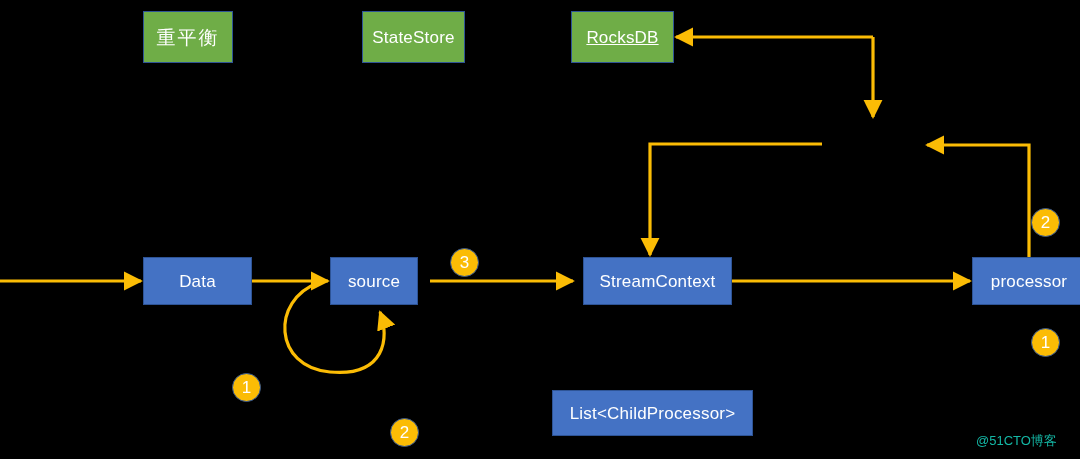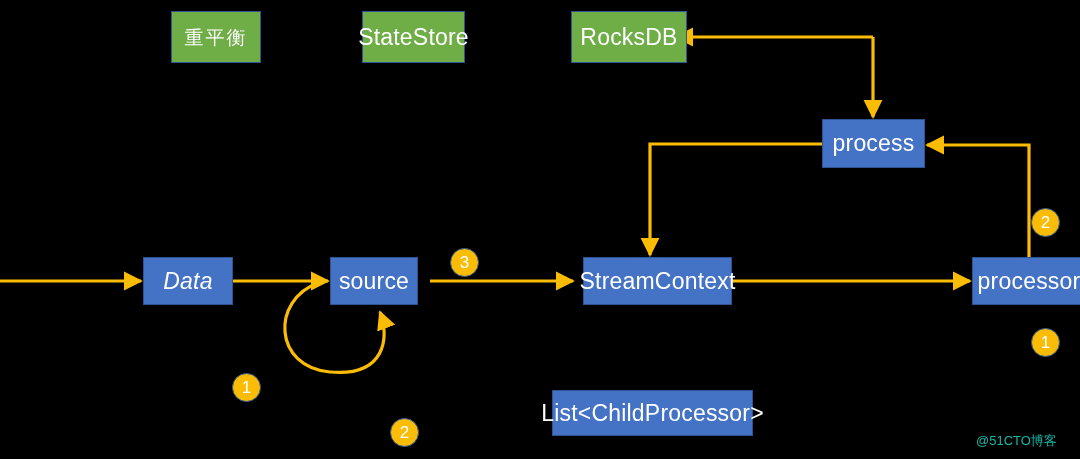--- a/index.html
+++ b/index.html
@@ -18,28 +18,28 @@
     overflow: hidden;
   }
   .node {
     position: absolute;
     box-sizing: border-box;
     border: 1px solid #2E5496;
     display: flex;
     align-items: center;
     justify-content: center;
     color: #FFFFFF;
-    font-size: 23px;
+    font-size: 17px;
     line-height: 1;
     white-space: nowrap;
     letter-spacing: 0.2px;
   }
   .node.green { background: #6FAD47; }
   .node.blue  { background: #4472C4; }
-  .node.cjk   { font-size: 19px; letter-spacing: 2px; margin-left: 28px; }
+  .node.cjk   { font-size: 19px; letter-spacing: 2px; }
 
   .marker {
     position: absolute;
     box-sizing: border-box;
     border-radius: 50%;
     background: #FBBC05;
     border: 1.5px solid #2E5496;
     color: #FFFFFF;
     display: flex;
     align-items: center;
@@ -83,23 +83,22 @@
       <path d="M 318 283 C 271 300 273 367 330 372 C 385 377 390 338 380 312"></path>
       <path d="M 822 144 L 650 144 L 650 255"></path>
       <path d="M 1029 257 L 1029 145 L 927 145"></path>
       <path d="M 873 37 L 676 37"></path>
       <path d="M 873 37 L 873 117"></path>
     </g>
   </svg>
 
   <div class="node green cjk" style="left:143px;top:11px;width:90px;height:52px;">重平衡</div>
   <div class="node green" style="left:362px;top:11px;width:103px;height:52px;">StateStore</div>
-  <div class="node green" style="left:571px;top:11px;width:116px;height:52px;">RocksDB</div>
-  <div class="node blue" style="left:822px;top:119px;width:103px;height:49px;">process</div>
-  <div class="node blue" style="left:143px;top:257px;width:90px;height:48px;font-style:italic;">Data</div>
+  <div class="node green" style="left:571px;top:11px;width:103px;height:52px;text-decoration:underline;">RocksDB</div>
+  <div class="node blue" style="left:143px;top:257px;width:109px;height:48px;">Data</div>
   <div class="node blue" style="left:330px;top:257px;width:88px;height:48px;">source</div>
   <div class="node blue" style="left:575px;top:257px;width:149px;height:48px;margin-left:8px;">StreamContext</div>
   <div class="node blue" style="left:972px;top:257px;width:114px;height:48px;">processor</div>
   <div class="node blue" style="left:552px;top:390px;width:201px;height:46px;">List&lt;ChildProcessor&gt;</div>
 
   <div class="marker" style="left:450px;top:248px;width:29px;height:29px;">3</div>
   <div class="marker" style="left:1031px;top:208px;width:29px;height:29px;">2</div>
   <div class="marker" style="left:1031px;top:328px;width:29px;height:29px;">1</div>
   <div class="marker" style="left:232px;top:373px;width:29px;height:29px;">1</div>
   <div class="marker" style="left:390px;top:418px;width:29px;height:29px;">2</div>

